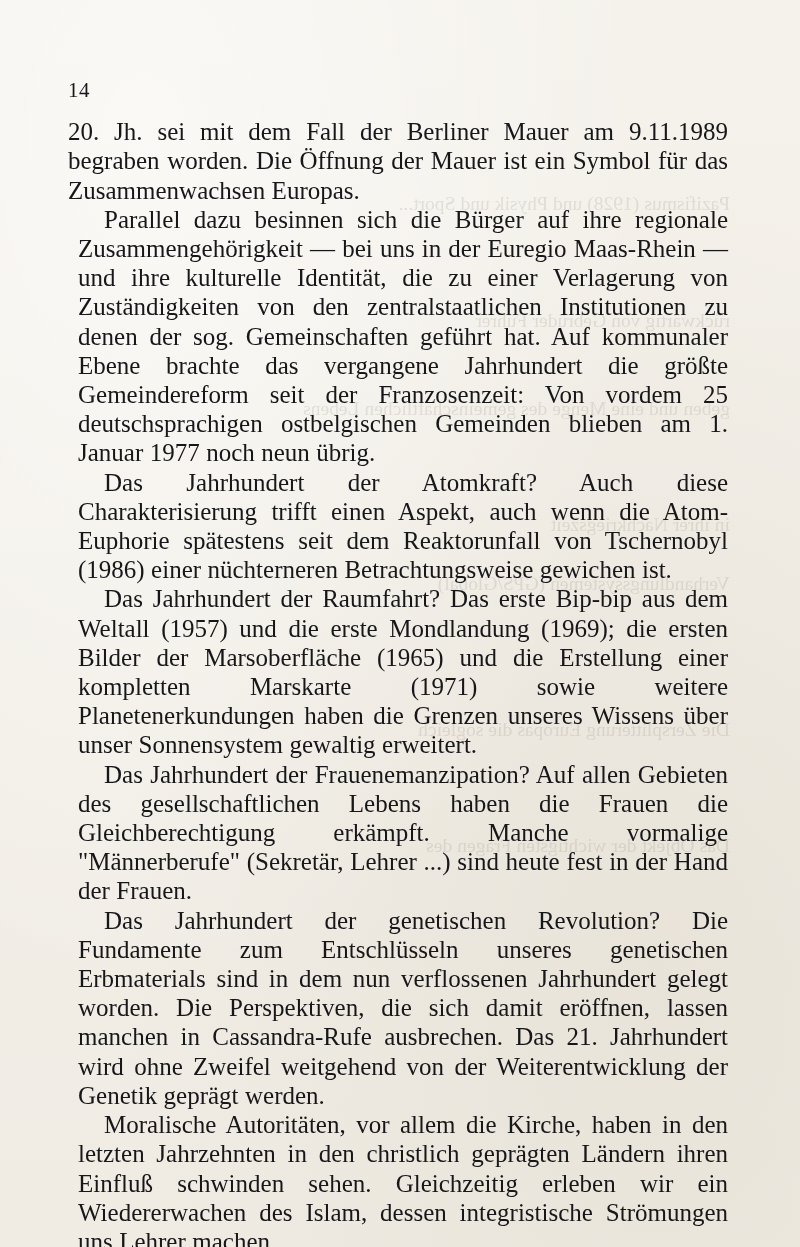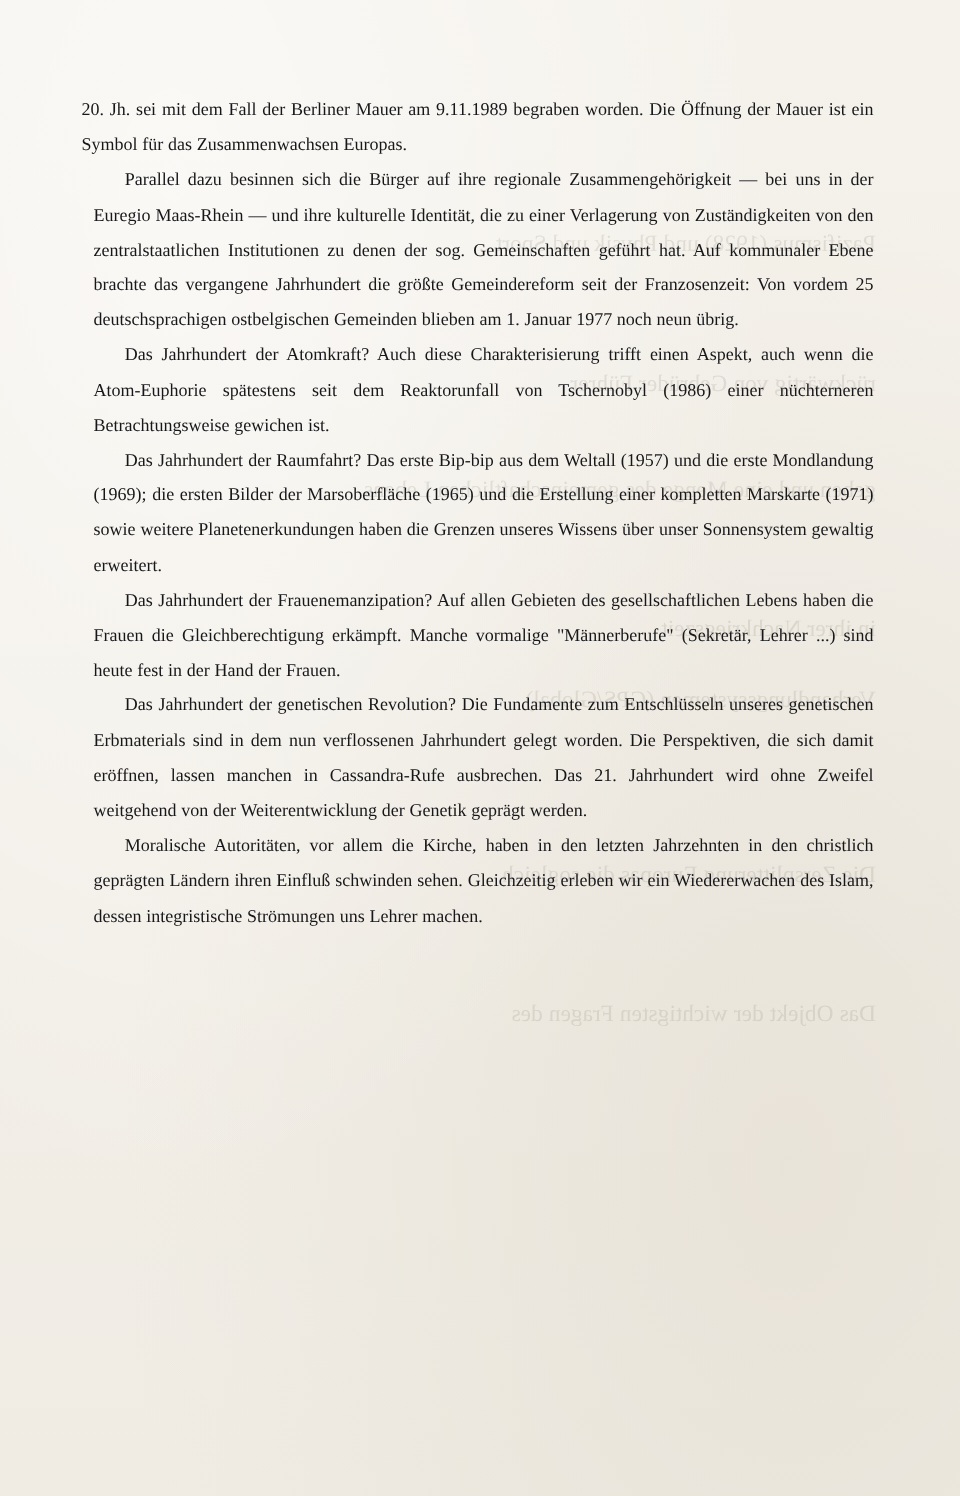--- a/index.html
+++ b/index.html
@@ -39,21 +39,21 @@
     width: 660px;
   }
   .folio {
     font-size: 21px;
     line-height: 1.2;
     letter-spacing: 0.5px;
     margin-bottom: 14px;
   }
   p {
     margin: 0;
-    font-size: 15px;
+    font-size: 25px;
     line-height: 29.2px;
     text-align: justify;
     text-justify: inter-word;
     word-spacing: 0.2px;
     hyphens: manual;
   }
   p.indent {
     text-indent: 26px;
     margin-left: 10px;
   }
@@ -101,20 +101,21 @@
     <span class="sp"></span>
     <span class="sp"></span>
     <p>Die Zersplitterung Europas die sogleich</p>
     <span class="sp"></span>
     <span class="sp"></span>
     <span class="sp"></span>
     <p>Das Objekt der wichtigsten Fragen des</p>
   </div>
 
   <div class="content">
+    <div class="folio">14</div>
 
     <p>20. Jh. sei mit dem Fall der Berliner Mauer am 9.11.1989 begraben worden. Die Öffnung der Mauer ist ein Symbol für das Zusammenwachsen Europas.</p>
     <p class="indent">Parallel dazu besinnen sich die Bürger auf ihre regionale Zusammengehörigkeit — bei uns in der Euregio Maas-Rhein — und ihre kulturelle Identität, die zu einer Verlagerung von Zuständigkeiten von den zentralstaatlichen Institutionen zu denen der sog. Gemeinschaften geführt hat. Auf kommunaler Ebene brachte das vergangene Jahrhundert die größte Gemeindereform seit der Franzosenzeit: Von vordem 25 deutschsprachigen ostbelgischen Gemeinden blieben am 1. Januar 1977 noch neun übrig.</p>
     <p class="indent">Das Jahrhundert der Atomkraft? Auch diese Charakterisierung trifft einen Aspekt, auch wenn die Atom-Euphorie spätestens seit dem Reaktorunfall von Tschernobyl (1986) einer nüchterneren Betrachtungsweise gewichen ist.</p>
     <p class="indent">Das Jahrhundert der Raumfahrt? Das erste Bip-bip aus dem Weltall (1957) und die erste Mondlandung (1969); die ersten Bilder der Marsoberfläche (1965) und die Erstellung einer kompletten Marskarte (1971) sowie weitere Planetenerkundungen haben die Grenzen unseres Wissens über unser Sonnensystem gewaltig erweitert.</p>
     <p class="indent">Das Jahrhundert der Frauenemanzipation? Auf allen Gebieten des gesellschaftlichen Lebens haben die Frauen die Gleichberechtigung erkämpft. Manche vormalige "Männerberufe" (Sekretär, Lehrer ...) sind heute fest in der Hand der Frauen.</p>
     <p class="indent">Das Jahrhundert der genetischen Revolution? Die Fundamente zum Entschlüsseln unseres genetischen Erbmaterials sind in dem nun verflossenen Jahrhundert gelegt worden. Die Perspektiven, die sich damit eröffnen, lassen manchen in Cassandra-Rufe ausbrechen. Das 21. Jahrhundert wird ohne Zweifel weitgehend von der Weiterentwicklung der Genetik geprägt werden.</p>
     <p class="indent">Moralische Autoritäten, vor allem die Kirche, haben in den letzten Jahrzehnten in den christlich geprägten Ländern ihren Einfluß schwinden sehen. Gleichzeitig erleben wir ein Wiedererwachen des Islam, dessen integristische Strömungen uns Lehrer machen.</p>
   </div>
 

